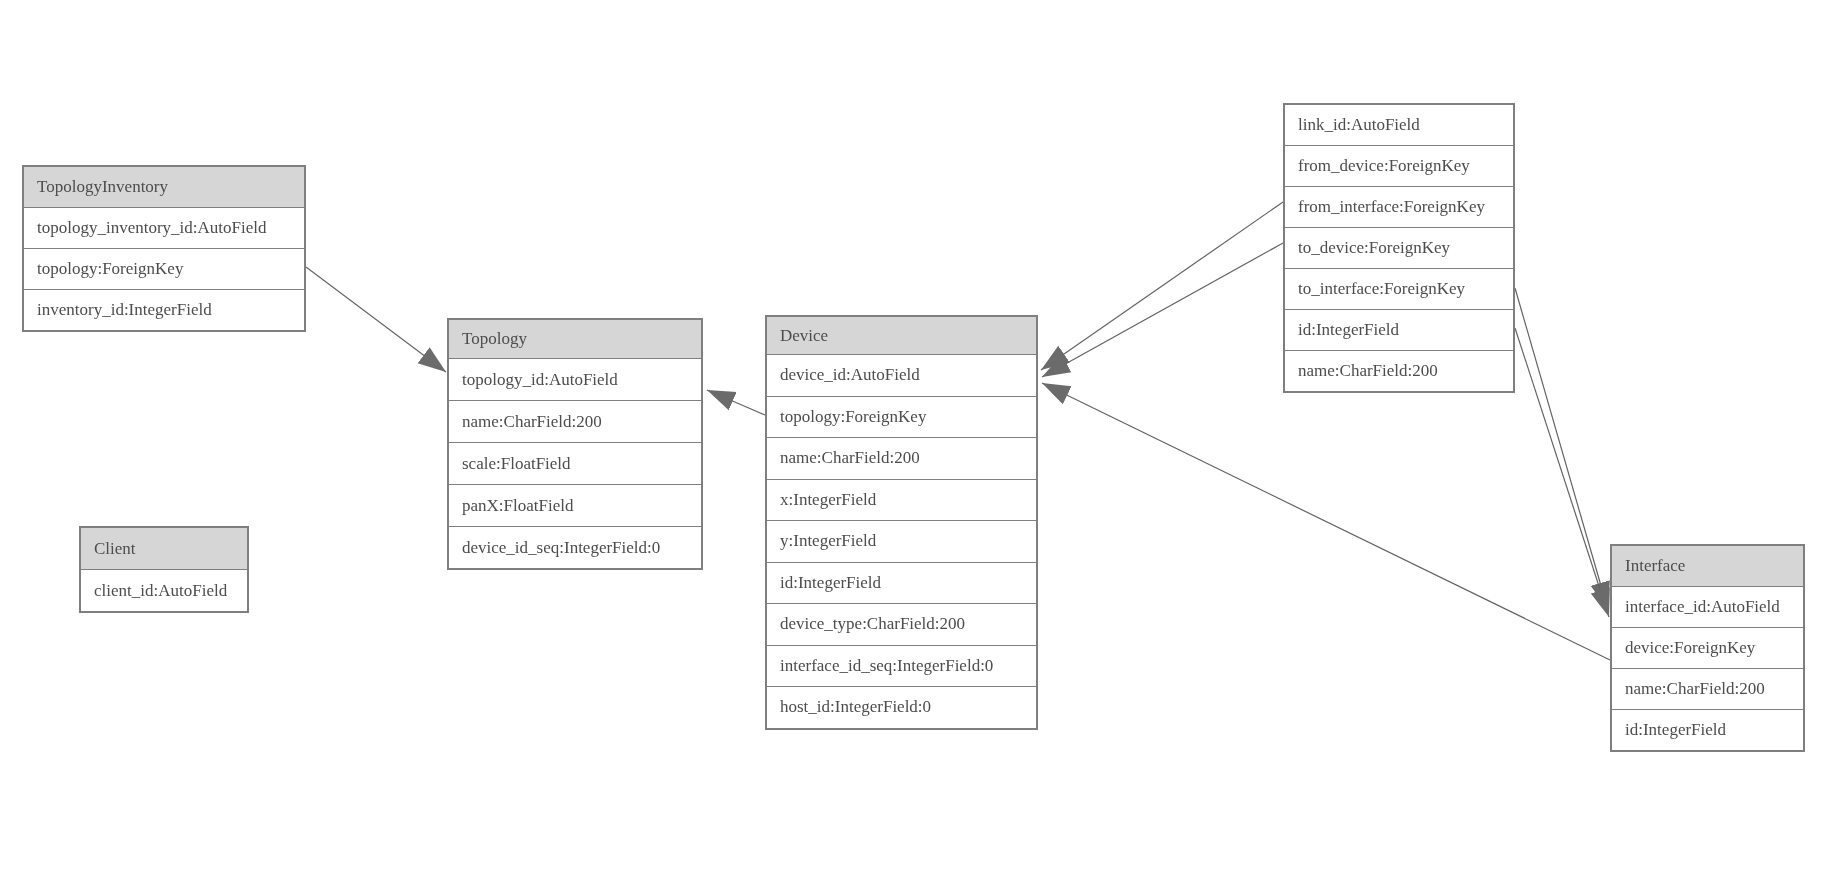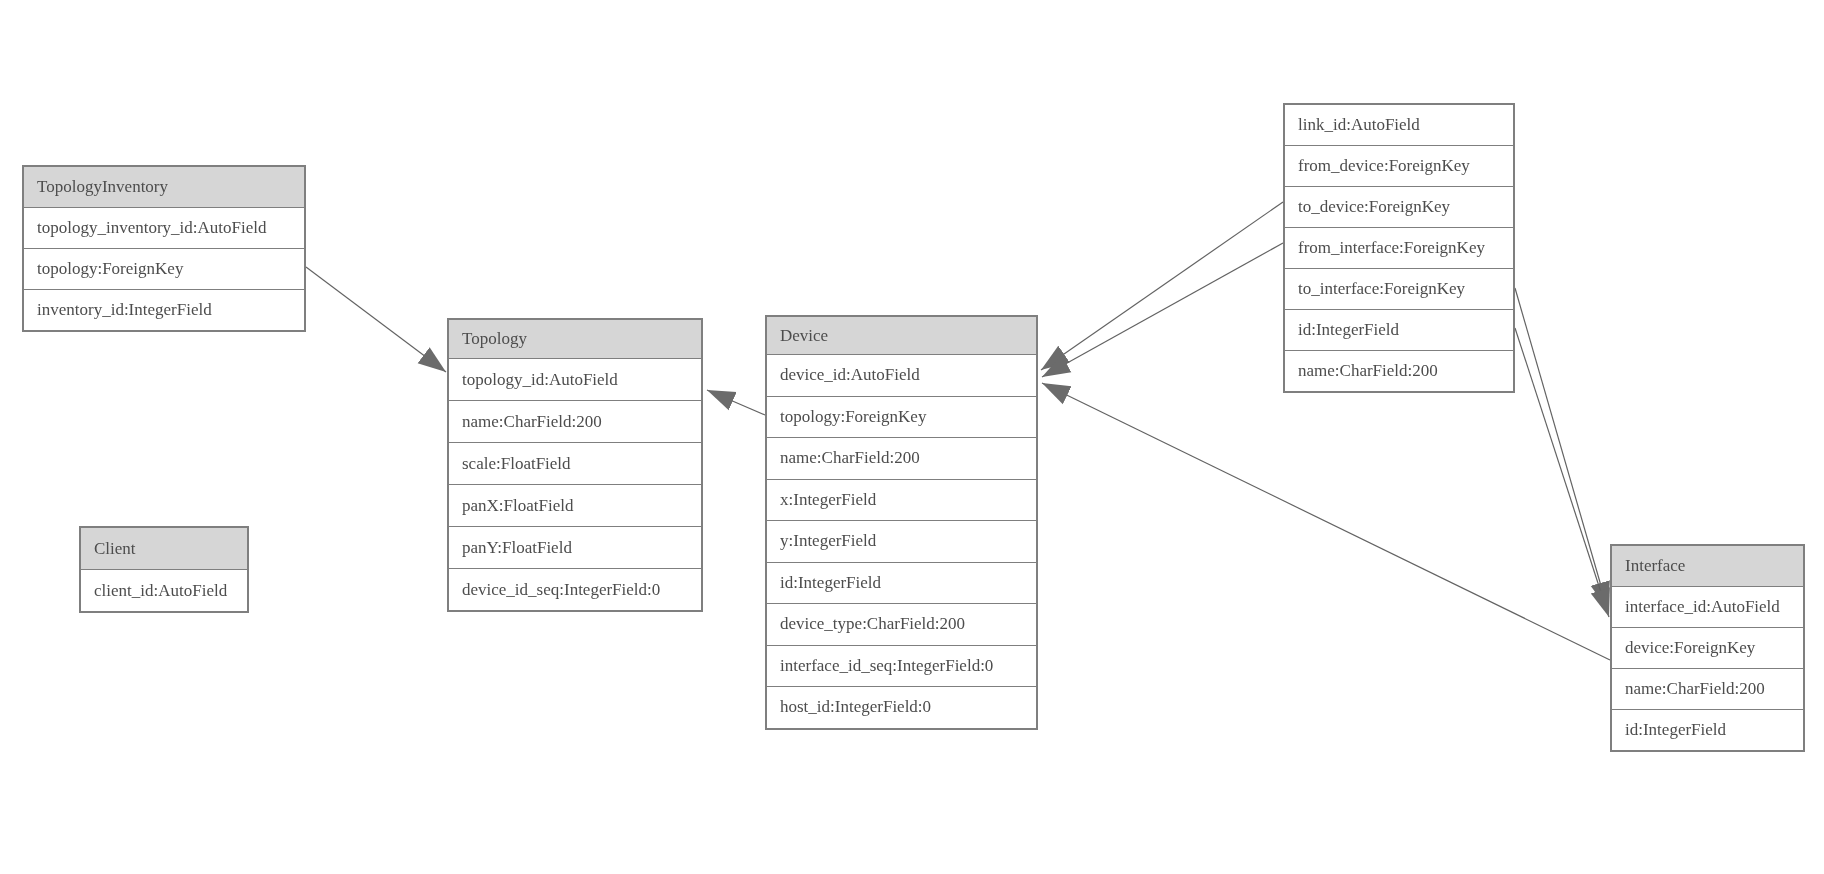--- a/index.html
+++ b/index.html
@@ -75,21 +75,20 @@
         <div class="entity-row" style="height: 40px; line-height: 40px;">topology_inventory_id:AutoField</div>
         <div class="entity-row" style="height: 40px; line-height: 40px;">topology:ForeignKey</div>
         <div class="entity-row" style="height: 40px; line-height: 40px;">inventory_id:IntegerField</div>
       </div>
       <div class="entity" style="left: 447px; top: 318px; width: 256px;">
         <div class="entity-header" style="height: 38px; line-height: 38px;">Topology</div>
         <div class="entity-row" style="height: 41px; line-height: 41px;">topology_id:AutoField</div>
         <div class="entity-row" style="height: 41px; line-height: 41px;">name:CharField:200</div>
         <div class="entity-row" style="height: 41px; line-height: 41px;">scale:FloatField</div>
         <div class="entity-row" style="height: 41px; line-height: 41px;">panX:FloatField</div>
-        <div class="entity-row" style="height: 41px; line-height: 41px;">panY:FloatField</div>
         <div class="entity-row" style="height: 41px; line-height: 41px;">device_id_seq:IntegerField:0</div>
       </div>
       <div class="entity" style="left: 79px; top: 526px; width: 170px;">
         <div class="entity-header" style="height: 41px; line-height: 41px;">Client</div>
         <div class="entity-row" style="height: 41px; line-height: 41px;">client_id:AutoField</div>
       </div>
       <div class="entity" style="left: 765px; top: 315px; width: 273px;">
         <div class="entity-header" style="height: 37px; line-height: 37px;">Device</div>
         <div class="entity-row" style="height: 40.5px; line-height: 40.5px;">device_id:AutoField</div>
         <div class="entity-row" style="height: 40.5px; line-height: 40.5px;">topology:ForeignKey</div>
@@ -97,22 +96,22 @@
         <div class="entity-row" style="height: 40.5px; line-height: 40.5px;">x:IntegerField</div>
         <div class="entity-row" style="height: 40.5px; line-height: 40.5px;">y:IntegerField</div>
         <div class="entity-row" style="height: 40.5px; line-height: 40.5px;">id:IntegerField</div>
         <div class="entity-row" style="height: 40.5px; line-height: 40.5px;">device_type:CharField:200</div>
         <div class="entity-row" style="height: 40.5px; line-height: 40.5px;">interface_id_seq:IntegerField:0</div>
         <div class="entity-row" style="height: 40.5px; line-height: 40.5px;">host_id:IntegerField:0</div>
       </div>
       <div class="entity" style="left: 1283px; top: 103px; width: 232px;">
         <div class="entity-row" style="height: 40px; line-height: 40px;">link_id:AutoField</div>
         <div class="entity-row" style="height: 40px; line-height: 40px;">from_device:ForeignKey</div>
+        <div class="entity-row" style="height: 40px; line-height: 40px;">from_interface:ForeignKey</div>
         <div class="entity-row" style="height: 40px; line-height: 40px;">to_device:ForeignKey</div>
-        <div class="entity-row" style="height: 40px; line-height: 40px;">from_interface:ForeignKey</div>
         <div class="entity-row" style="height: 40px; line-height: 40px;">to_interface:ForeignKey</div>
         <div class="entity-row" style="height: 40px; line-height: 40px;">id:IntegerField</div>
         <div class="entity-row" style="height: 40px; line-height: 40px;">name:CharField:200</div>
       </div>
       <div class="entity" style="left: 1610px; top: 544px; width: 195px;">
         <div class="entity-header" style="height: 40px; line-height: 40px;">Interface</div>
         <div class="entity-row" style="height: 40px; line-height: 40px;">interface_id:AutoField</div>
         <div class="entity-row" style="height: 40px; line-height: 40px;">device:ForeignKey</div>
         <div class="entity-row" style="height: 40px; line-height: 40px;">name:CharField:200</div>
         <div class="entity-row" style="height: 40px; line-height: 40px;">id:IntegerField</div>

